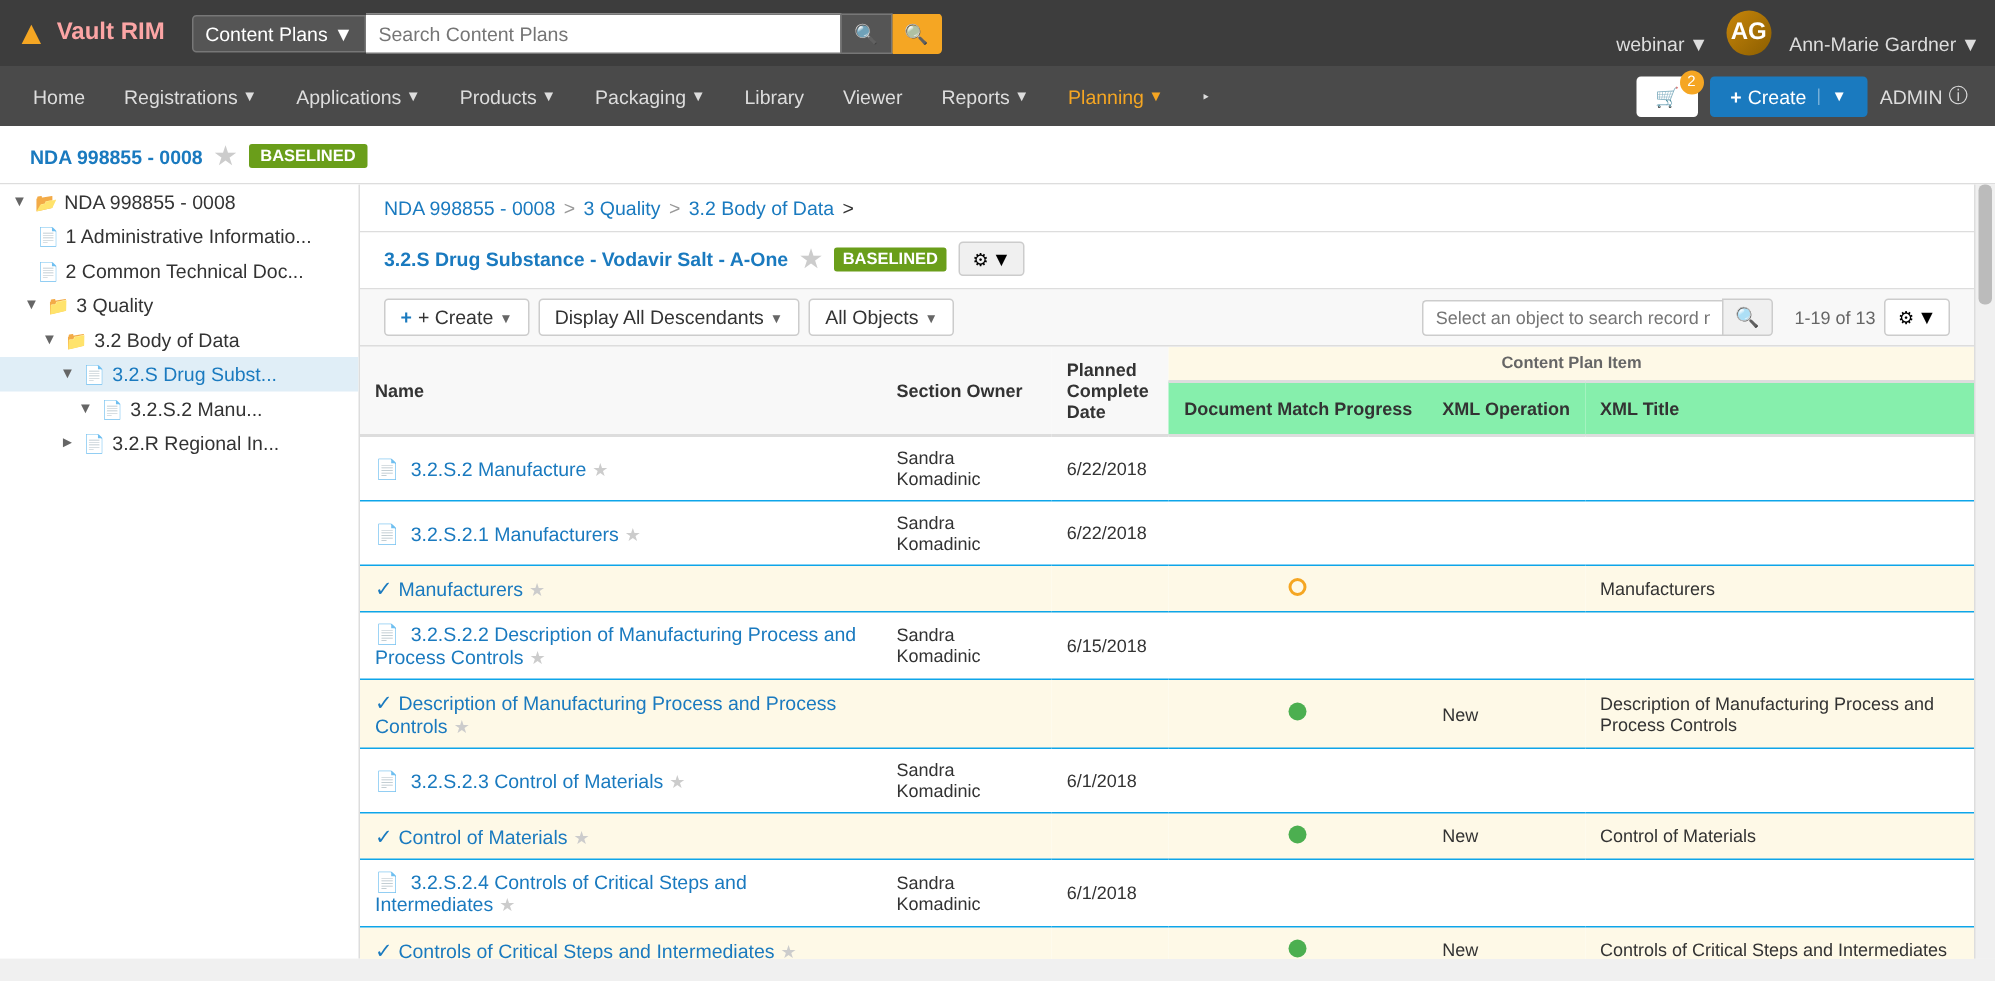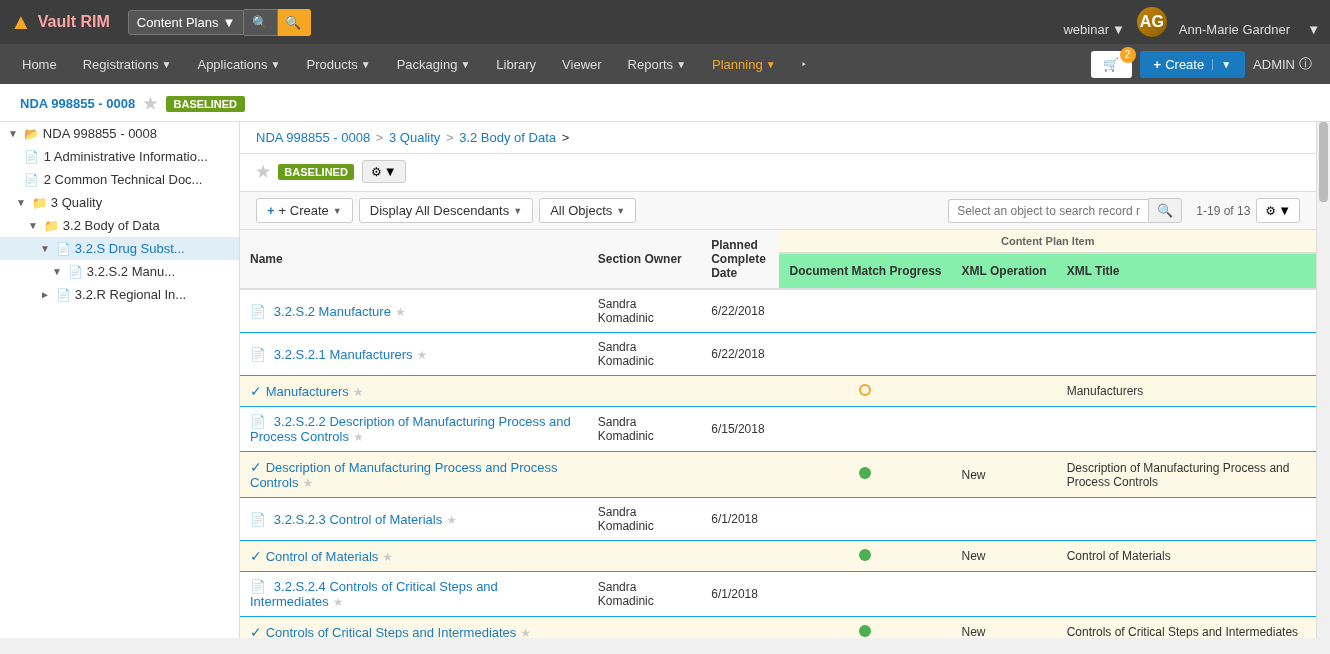--- a/index.html
+++ b/index.html
@@ -11,21 +11,21 @@
     .logo-icon { color: #f5a623; font-size: 22px; }
     .logo-text { color: #fca5a5; font-size: 16px; font-weight: bold; }
     .search-container { display: flex; align-items: center; flex: 1; max-width: 500px; }
     .search-type { background: #555; color: #fff; border: 1px solid #777; padding: 4px 8px; border-radius: 3px 0 0 3px; cursor: pointer; font-size: 12px; display: flex; align-items: center; gap: 4px; white-space: nowrap; }
     .search-input { flex: 1; padding: 5px 8px; border: 1px solid #777; border-left: none; background: #fff; font-size: 13px; outline: none; }
     .search-btns { display: flex; }
     .search-btn { background: #555; border: 1px solid #777; border-left: none; padding: 5px 8px; cursor: pointer; color: #ccc; }
     .search-btn-orange { background: #f5a623; border-color: #f5a623; color: #fff; border-radius: 0 3px 3px 0; }
     .topbar-right { margin-left: auto; display: flex; align-items: flex-end; gap: 12px; }
     .webinar-btn { color: #ddd; font-size: 12px; display: flex; align-items: center; gap: 3px; cursor: pointer; }
-    .user-name { color: #ddd; font-size: 12px; display: flex; align-items: center; gap: 17px; cursor: pointer; }
+    .user-name { color: #ddd; font-size: 12px; display: flex; align-items: center; gap: 3px; cursor: pointer; }
 
     
     .navbar { background: #4a4a4a; height: 40px; display: flex; align-items: center; padding: 0 10px; gap: 2px; }
     .nav-item { color: #ddd; padding: 8px 12px; font-size: 13px; cursor: pointer; display: flex; align-items: center; gap: 3px; text-decoration: none; white-space: nowrap; }
     .nav-item.active { color: #f5a623; }
     .nav-item .caret { font-size: 10px; }
     .nav-right { margin-left: auto; display: flex; align-items: center; }
     .cart-btn { background: #fff; color: #333; border: none; padding: 6px 12px; border-radius: 3px; cursor: pointer; display: flex; align-items: center; gap: 4px; font-size: 13px; margin-right: 8px; position: relative; }
     .cart-badge { background: #f5a623; color: #fff; border-radius: 50%; width: 16px; height: 16px; font-size: 10px; display: flex; align-items: center; justify-content: center; position: absolute; top: -4px; right: -4px; }
     .create-btn { background: #1a7abf; color: #fff; border: none; padding: 6px 14px; border-radius: 3px; cursor: pointer; font-size: 13px; display: flex; align-items: center; gap: 4px; }
@@ -110,20 +110,21 @@
 <div class="topbar">
   <div class="logo">
     <span class="logo-icon">▲</span>
     <span class="logo-text">Vault RIM</span>
   </div>
   <div class="search-container">
     <div class="search-type">
       <span>Content Plans</span>
       <span>▼</span>
     </div>
+    <input class="search-input" type="text" placeholder="Search Content Plans" style="">
     <div class="search-btns">
       <button class="search-btn">🔍</button>
       <button class="search-btn search-btn-orange">🔍</button>
     </div>
   </div>
   <div class="topbar-right">
     <div class="webinar-btn">
       <span>webinar</span>
       <span>▼</span>
     </div>
@@ -246,20 +247,21 @@
       <span>NDA 998855 - 0008</span>
       <span class="sep">&nbsp;&gt;&nbsp;</span>
       <span>3 Quality</span>
       <span class="sep">&nbsp;&gt;&nbsp;</span>
       <span>3.2 Body of Data</span>
       <span class="sep">&nbsp;&gt;&nbsp;</span>
     </div>
 
     <div class="section-title-bar">
       <div class="section-title">
+        <span>3.2.S Drug Substance - Vodavir Salt - A-One</span>
         <span class="star-icon">★</span>
         <span class="baselined-badge-sm">BASELINED</span>
         <button class="gear-btn">⚙ <span>▼</span></button>
       </div>
     </div>
 
     <div class="toolbar">
       <button class="tool-btn">
         <span class="plus">+</span>
         <span>+ Create</span>

